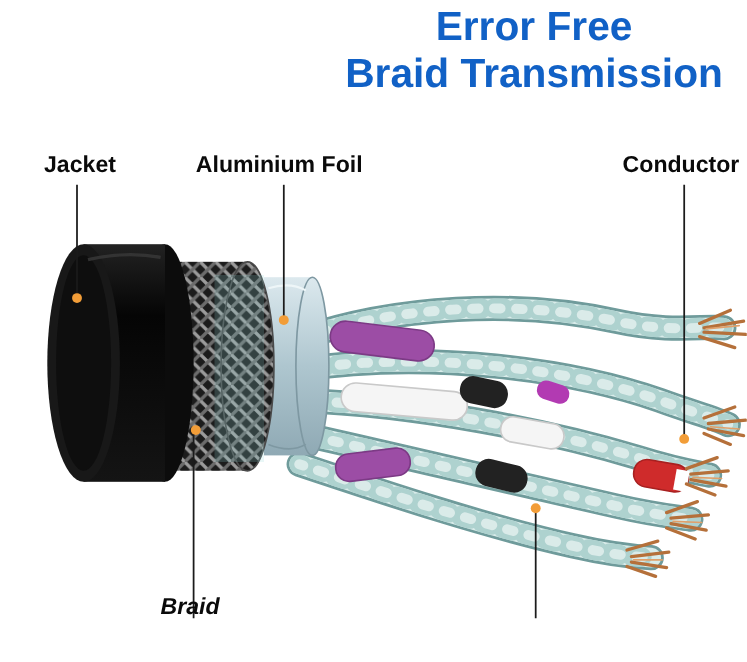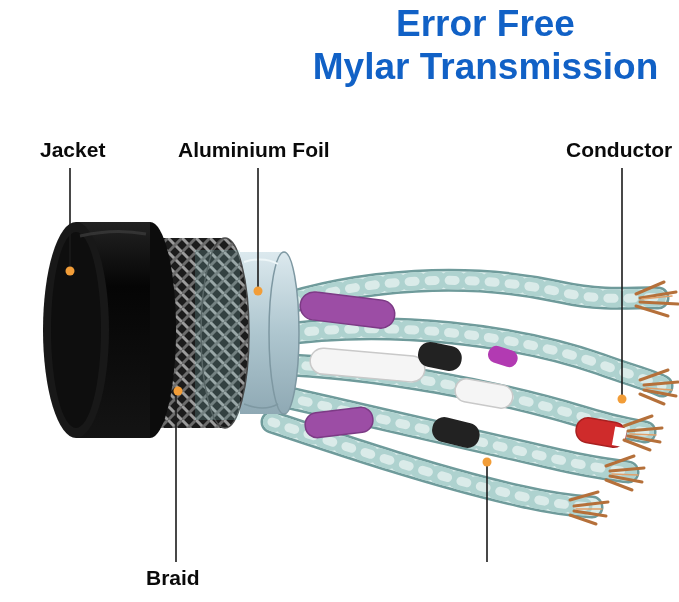--- a/index.html
+++ b/index.html
@@ -15,21 +15,21 @@
     font-size:37px;line-height:43px;letter-spacing:0px;
   }
   .title span{display:block;white-space:nowrap;}
   .callout{
     position:absolute;color:#0a0a0a;font-weight:700;font-size:21px;
     white-space:nowrap;
   }
   .co-jacket{top:138px;left:40px;}
   .co-foil{top:138px;left:178px;}
   .co-conductor{top:138px;left:566px;}
-  .co-braid{top:566px;left:146px;}
+  .co-braid{top:540px;left:146px;font-style:italic;}
   .co-mylar{top:566px;left:392px;}
   svg{position:absolute;top:0;left:0;}
 </style>
 </head>
 <body>
 
 <div class="stage">
 
   <svg width="679" height="602" viewBox="0 0 679 602">
     <defs>
@@ -152,21 +152,21 @@
       <circle cx="70" cy="271" r="4.5"></circle>
       <circle cx="258" cy="291" r="4.5"></circle>
       <circle cx="622" cy="399" r="4.5"></circle>
       <circle cx="178" cy="391" r="4.5"></circle>
       <circle cx="487" cy="462" r="4.5"></circle>
     </g>
   </svg>
 
   <div class="title">
     <span>Error Free</span>
-    <span>Mylar Transmission</span>
+    <span>Braid Transmission</span>
   </div>
 
   <div class="callout co-jacket">Jacket</div>
   <div class="callout co-foil">Aluminium Foil</div>
   <div class="callout co-conductor">Conductor</div>
   <div class="callout co-braid">Braid</div>
 
 </div>
 
 </body></html>

